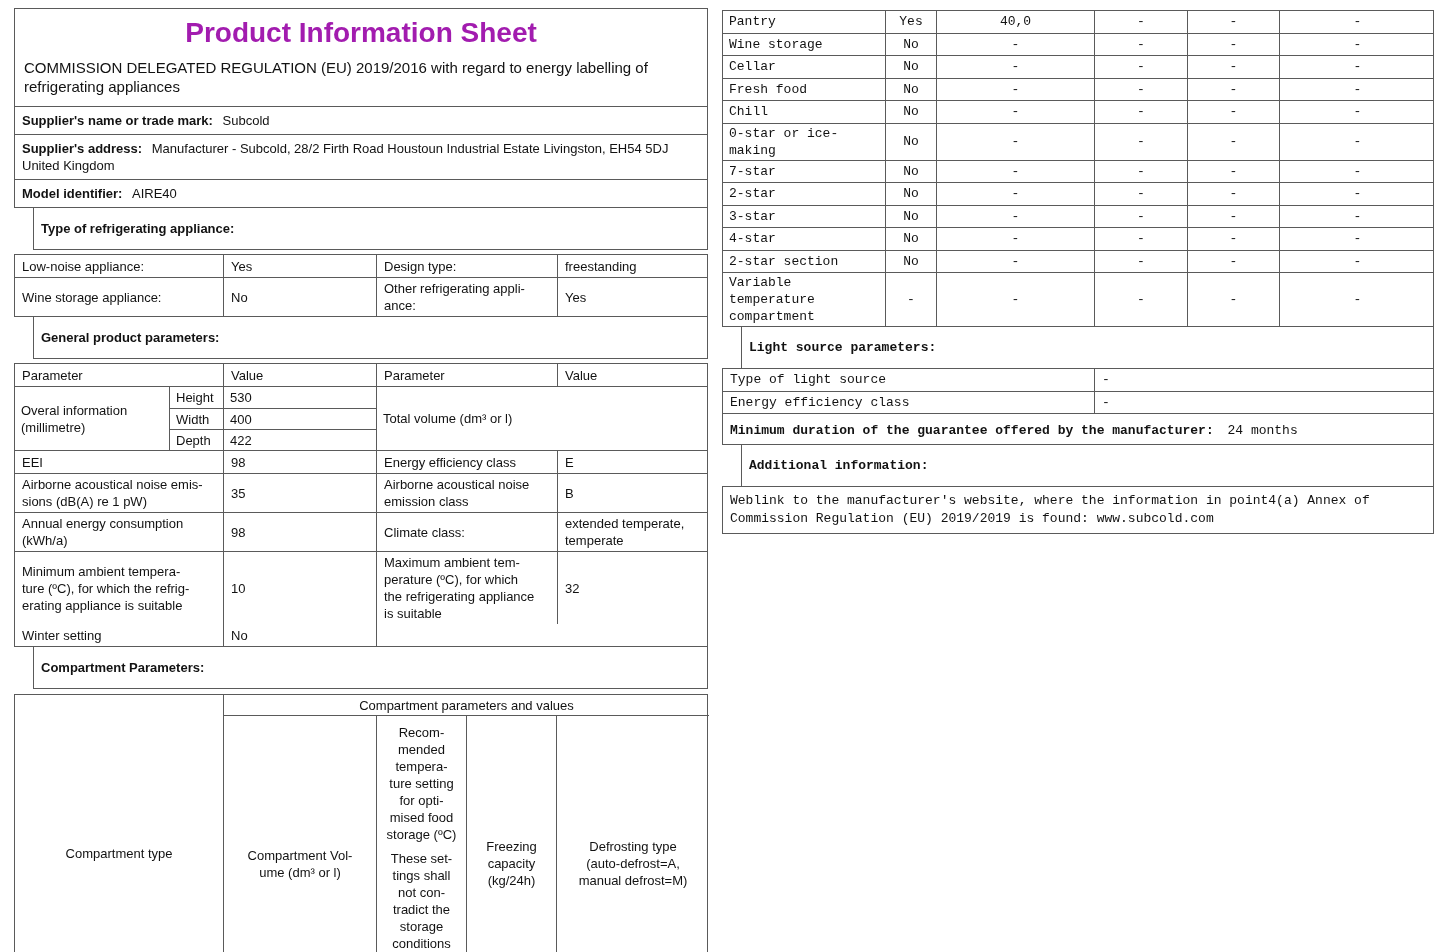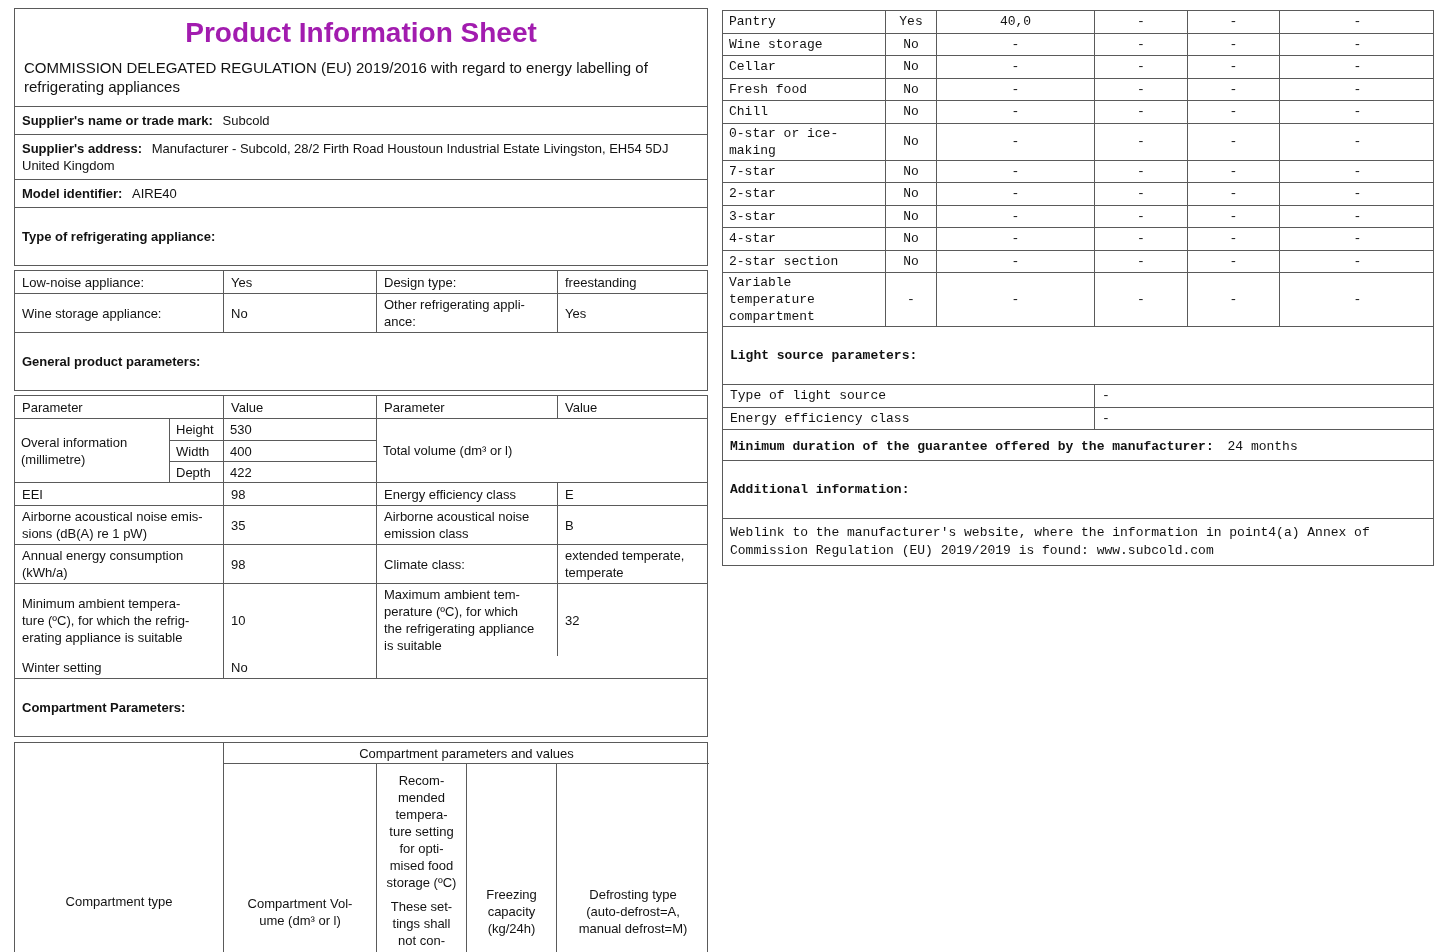--- a/index.html
+++ b/index.html
@@ -18,21 +18,21 @@
   .panel-right{left:722px;top:10px;width:712px;font-family:Liberation Mono, monospace;}
 
   .sec{border:1px solid var(--bc);background:#fff;}
   .sec + .sec{margin-top:-1px;}
   .sec.gap{margin-top:4px;}
 
   
   .kvrow{padding:5px 7px;display:block;}
   .kvrow .b{font-weight:700;}
   .kvrow .v{margin-left:6px;}
-  .hrow{padding:20px 7px;font-weight:700;display:flex;align-items:center;}
+  .hrow{padding:12px 7px;font-weight:700;display:flex;align-items:center;margin-left:19px;}
 
   .titleblock{padding:7px 9px 10px 9px;}
   .doc-title{
     font-size:28px;line-height:34px;font-weight:700;
     color:#a21caf;letter-spacing:0;text-align:center;
   }
   .reg-sub{margin-top:8px;font-size:15px;line-height:19px;max-width:660px;}
 
   
   .trow{display:grid;}

